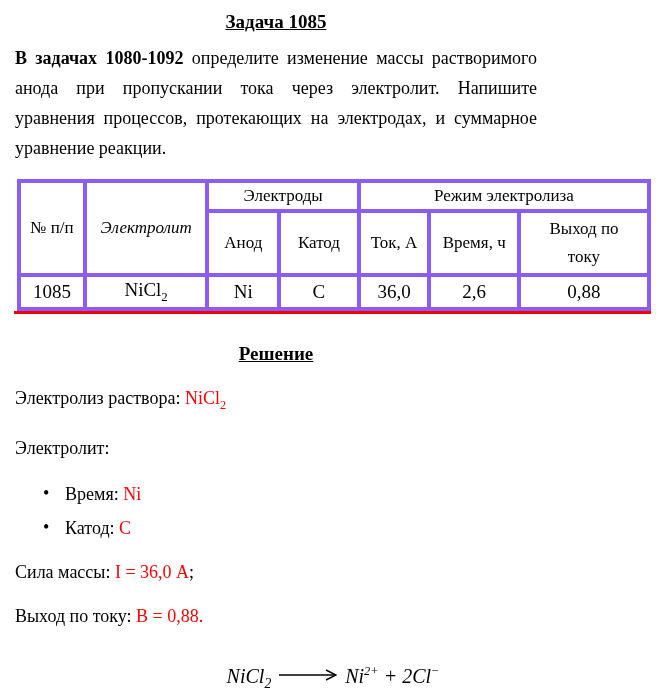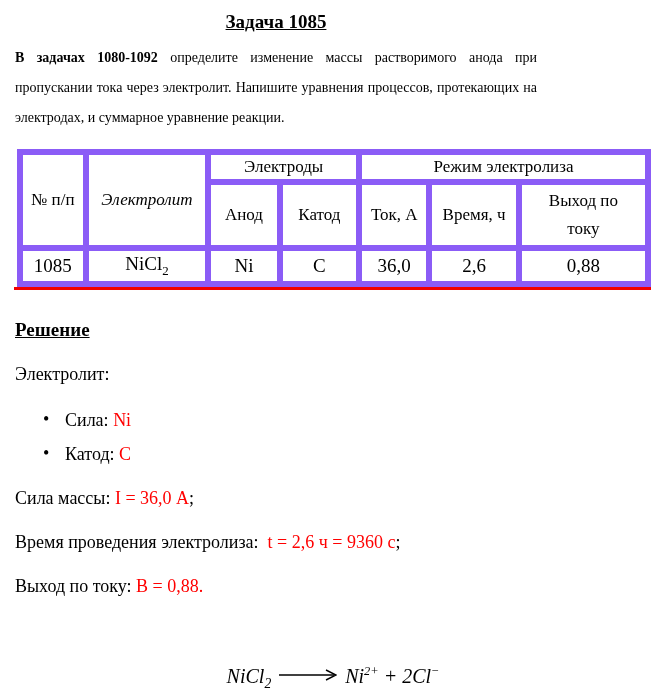--- a/index.html
+++ b/index.html
@@ -18,34 +18,34 @@
   .page{position:relative;width:548px;height:689px;padding:8px 11px 0 15px;}
   .doc-title{
     margin-top:3px;
     text-align:center;
     font-size:19px;
     font-weight:bold;
     text-decoration:underline;
   }
   .intro{
     margin-top:10px;
-    font-size:14px;
+    font-size:18px;
     line-height:30px;
     text-align:justify;
   }
   .intro .b{font-weight:bold;}
   table.problem{
     border-collapse:collapse;
     width:634px;
     margin-left:2px;
     margin-top:16px;
     font-size:17px;
   }
   table.problem th, table.problem td{
-    border:6px solid #8b5cf6;
+    border:4px solid #8b5cf6;
     font-weight:normal;
     text-align:center;
     vertical-align:middle;
     padding:2px 4px;
   }
   .h-row1 th{height:30px;}
   .h-row2 th{height:48px;}
   .d-row td{height:30px;font-size:19px;}
   .w-num{width:66px;border-radius:10px;}
   .w-ele{width:123px;font-style:italic;}
@@ -56,20 +56,21 @@
   .w-out{width:131px;}
   .wrap-narrow{display:inline-block;max-width:74px;line-height:28px;}
   .red-rule{
     height:3px;
     width:637px;
     margin-left:-1px;
     background:var(--rule-red);
   }
   .solution-heading{
     margin-top:29px;
+    text-align:center;
     font-size:19px;
     font-weight:bold;
     text-decoration:underline;
   }
   .sol-line{
     margin-top:22px;
     font-size:18px;
     line-height:22px;
   }
   .red{color:var(--accent-red);}
@@ -134,31 +135,31 @@
       <td>2,6</td>
       <td>0,88</td>
     </tr>
   </tbody>
     </table>
 
   <div class="red-rule"></div>
 
   <div class="solution-heading">Решение</div>
 
+  <p class="sol-line"><span>Электролиз раствора: </span><span class="red"><span>NiCl</span><sub>2</sub></span></p>
 
   <p class="sol-line">Электролит:</p>
 
   <div class="bullets">
-    <div class="bullet-item"><span class="bullet-dot">•</span><span>Сила: </span><span class="red">Ni</span></div>
+    <div class="bullet-item"><span class="bullet-dot">•</span><span>Время: </span><span class="red">Ni</span></div>
     <div class="bullet-item"><span class="bullet-dot">•</span><span>Катод: </span><span class="red">C</span></div>
   </div>
 
   <p class="sol-line"><span>Сила массы: </span><span class="red">I = 36,0 А</span><span>;</span></p>
 
-  <p class="sol-line"><span>Время проведения электролиза:&nbsp; </span><span class="red">t = 2,6 ч = 9360 с</span><span>;</span></p>
 
   <p class="sol-line"><span>Выход по току: </span><span class="red">В = 0,88.</span></p>
 
 
   <div class="equation"><span><span>NiCl</span><sub>2</sub></span><svg class="arrow-svg" width="58" height="12" viewBox="0 0 58 12">
         <line x1="0" y1="6" x2="55" y2="6" stroke="#000" stroke-width="1.4"></line>
         <path d="M47 1 L57 6 L47 11" fill="none" stroke="#000" stroke-width="1.4"></path>
       </svg><span><span>Ni</span><sup>2+</sup></span>&nbsp;<span>+</span>&nbsp;<span><span>2Cl</span><sup>−</sup></span></div>
 
 </div>

